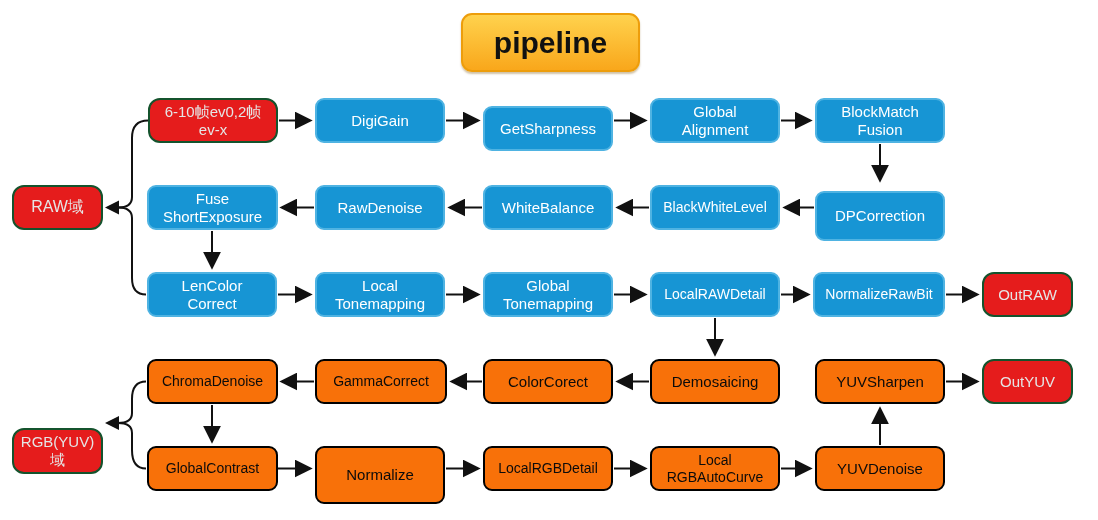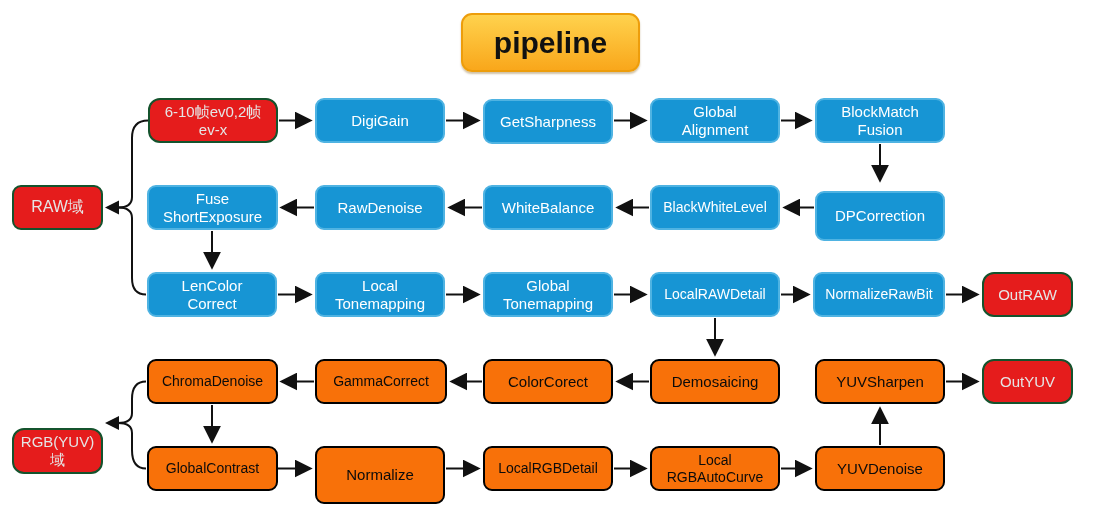--- a/index.html
+++ b/index.html
@@ -77,27 +77,27 @@
     <path class="edge" d="M146,381.5 Q132,381.5 132,399 L132,413 Q132,423 118,423"></path>
     <path class="edge" d="M146,468.5 Q132,468.5 132,450 L132,433 Q132,423 118,423"></path>
     <polygon points="105,423 119,416 119,430" fill="#111111"></polygon>
   </svg>
 
   <div class="title">pipeline</div>
 
   <div class="node red" style="left:148px;top:98px;width:130px;height:45px;">6-10帧ev0,2帧
 ev-x</div>
   <div class="node blue" style="left:315px;top:98px;width:130px;height:45px;">DigiGain</div>
-  <div class="node blue" style="left:483px;top:99px;width:130px;height:45px;">GetSharpness</div>
+  <div class="node blue" style="left:483px;top:106px;width:130px;height:45px;">GetSharpness</div>
   <div class="node blue" style="left:650px;top:98px;width:130px;height:45px;">Global
 Alignment</div>
   <div class="node blue" style="left:815px;top:98px;width:130px;height:45px;">BlockMatch
 Fusion</div>
 
-  <div class="node red" style="left:12px;top:185px;width:91px;height:45px;font-size:16px;border-radius:9px;">RAW域</div>
+  <div class="node red" style="left:12px;top:185px;width:91px;height:45px;font-size:16px;">RAW域</div>
   <div class="node blue" style="left:147px;top:185px;width:131px;height:45px;">Fuse
 ShortExposure</div>
   <div class="node blue" style="left:315px;top:185px;width:130px;height:45px;">RawDenoise</div>
   <div class="node blue" style="left:483px;top:185px;width:130px;height:45px;">WhiteBalance</div>
   <div class="node blue" style="left:650px;top:185px;width:130px;height:45px;font-size:14px;">BlackWhiteLevel</div>
   <div class="node blue" style="left:815px;top:191px;width:130px;height:50px;">DPCorrection</div>
 
   <div class="node blue" style="left:147px;top:272px;width:130px;height:45px;">LenColor
 Correct</div>
   <div class="node blue" style="left:315px;top:272px;width:130px;height:45px;">Local

